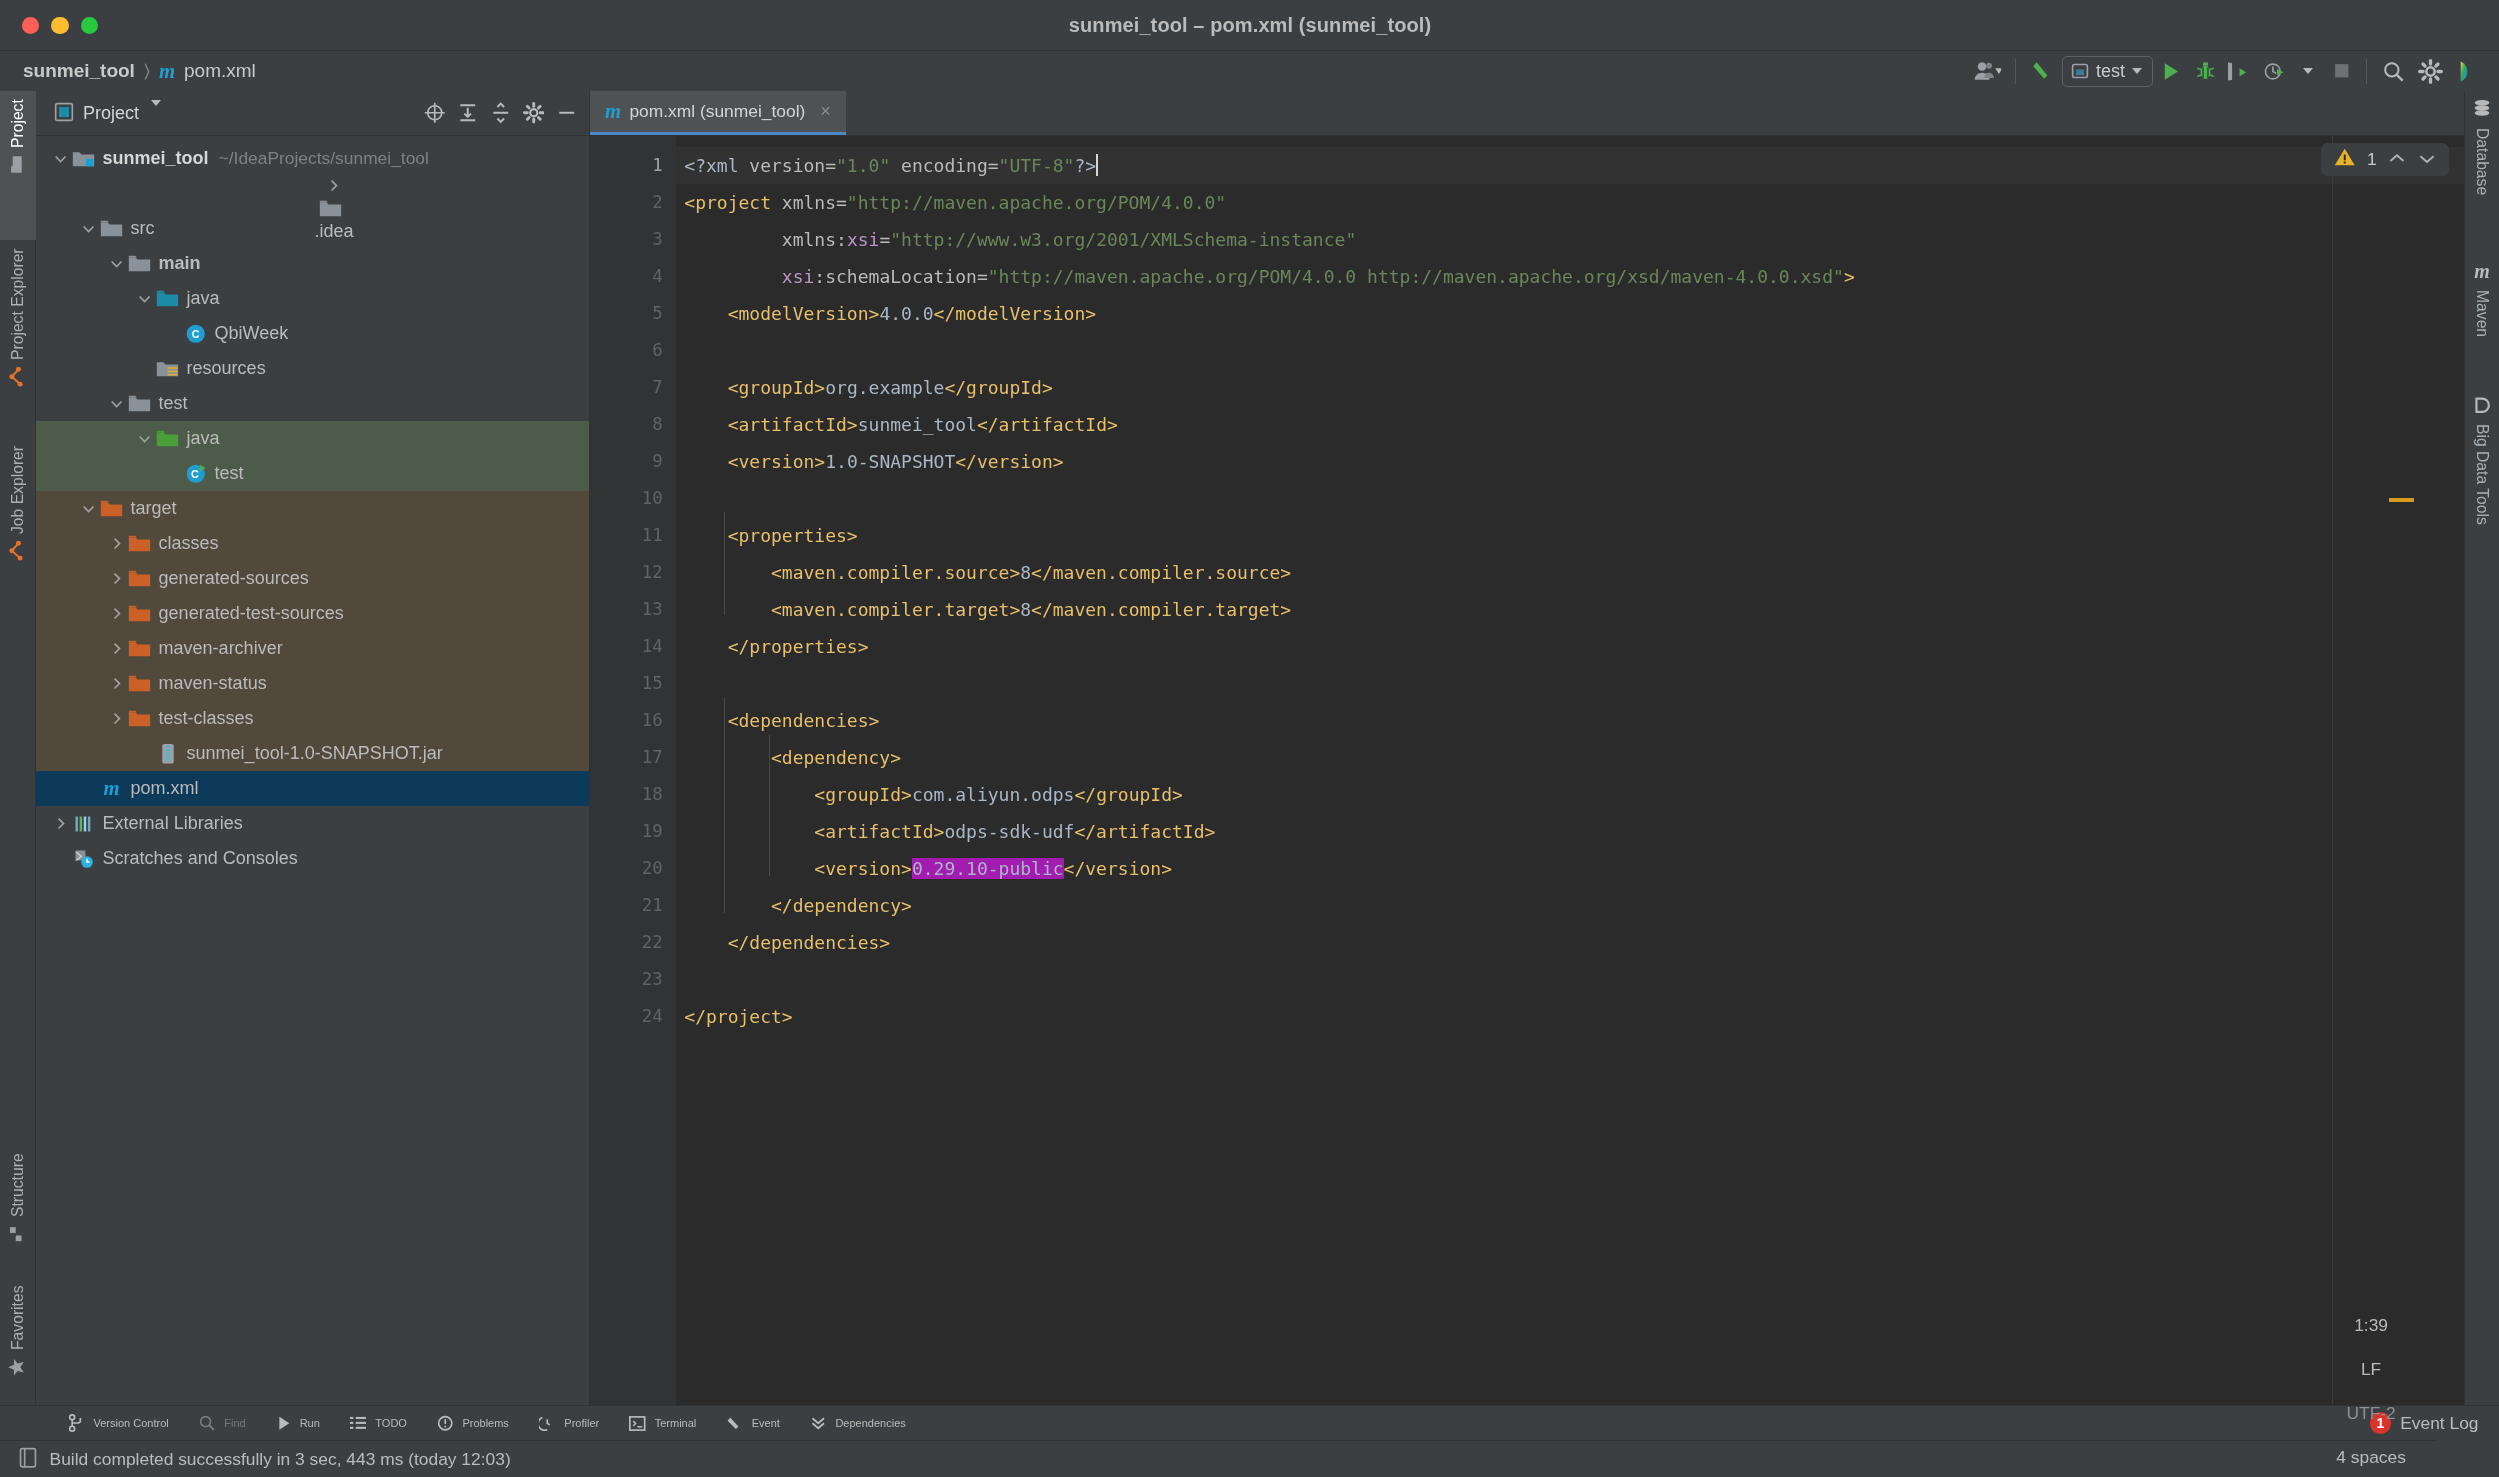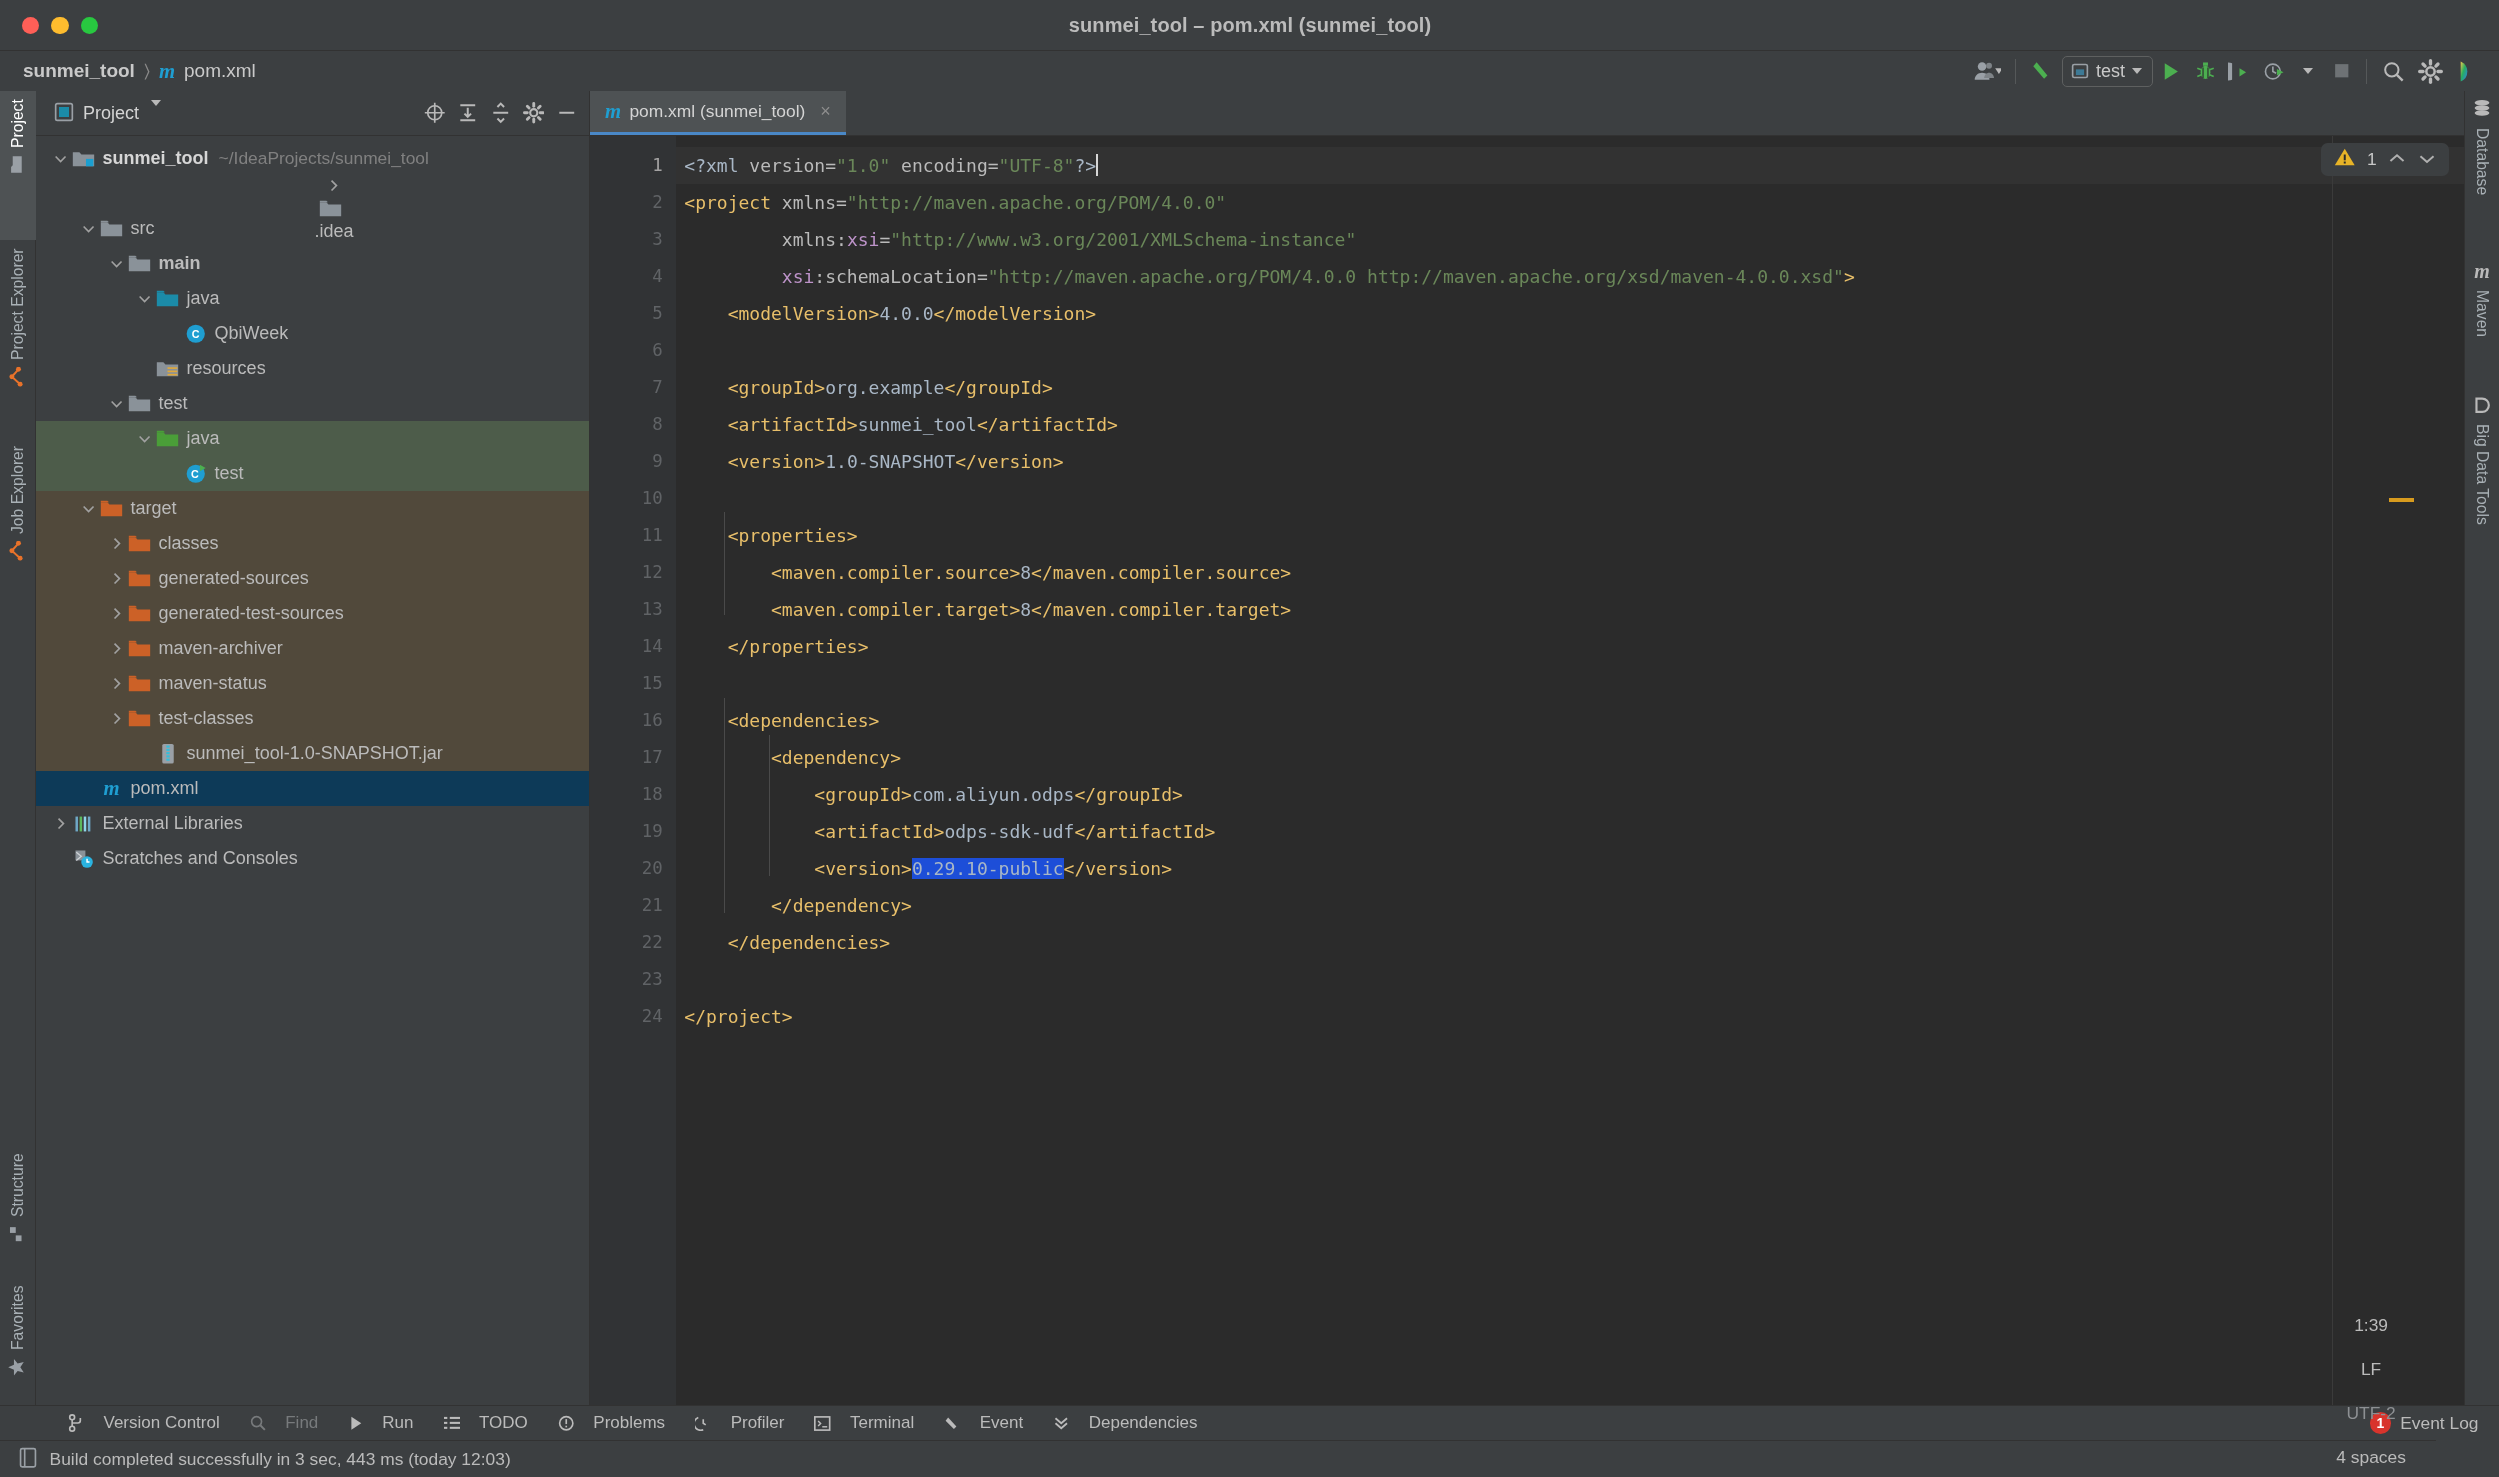--- a/index.html
+++ b/index.html
@@ -178,21 +178,21 @@
     background: #2b2b2b; overflow: hidden;
   }
   .cline { height: 37px; line-height: 37px; white-space: pre; padding-left: 8.3px; }
   .cline.current { background: #323232; }
   .t-tag   { color: #e8bf6a; }
   .t-attr  { color: #bababa; }
   .t-ns    { color: #bd93c9; }
   .t-str   { color: #6a8759; }
   .t-txt   { color: #a9b7c6; }
   .t-punc  { color: #a9b7c6; }
-  .hl-olive { background: #1d4ed8; }
+  .hl-olive { background: #a21caf; }
   .caret {
     display: inline-block; width: 1.7px; height: 21.5px;
     background: #d6d6d6; vertical-align: -4.1px;
   }
   .indent-guide { position: absolute; width: 0.8px; background: #4a4a4a; }
 
   
   .warnbox {
     position: absolute; right: 15px; top: 6.6px;
     display: flex; align-items: center; gap: 11.6px;
@@ -207,22 +207,22 @@
     position: absolute; top: 0; width: 0.8px; height: 100%; background: #3b3b3b;
   }
 
   
   .bottombar {
     position: absolute; left: 0; bottom: 38px; width: 2500px; height: 35px;
     background: #3c3f41; border-top: 0.8px solid #323232;
     display: flex; align-items: center; padding-left: 53px; gap: 0;
   }
   .bbtn {
-    display: flex; align-items: center; gap: 19px;
-    padding: 0 15px; height: 35px; color: #bbbbbb; font-size: 17px;
+    display: flex; align-items: center; gap: 9px;
+    padding: 0 15px; height: 35px; color: #bbbbbb; font-size: 11px;
   }
   .bbtn.dim { color: #777a7c; }
   .eventlog {
     margin-left: auto; margin-right: 21.5px;
     display: flex; align-items: center; gap: 9px; color: #bbbbbb; font-size: 17.4px;
   }
   .badge-red {
     width: 21.5px; height: 21.5px; border-radius: 50%; background: #d8342c;
     color: #fff; font-size: 14px; font-weight: bold;
     display: flex; align-items: center; justify-content: center;

